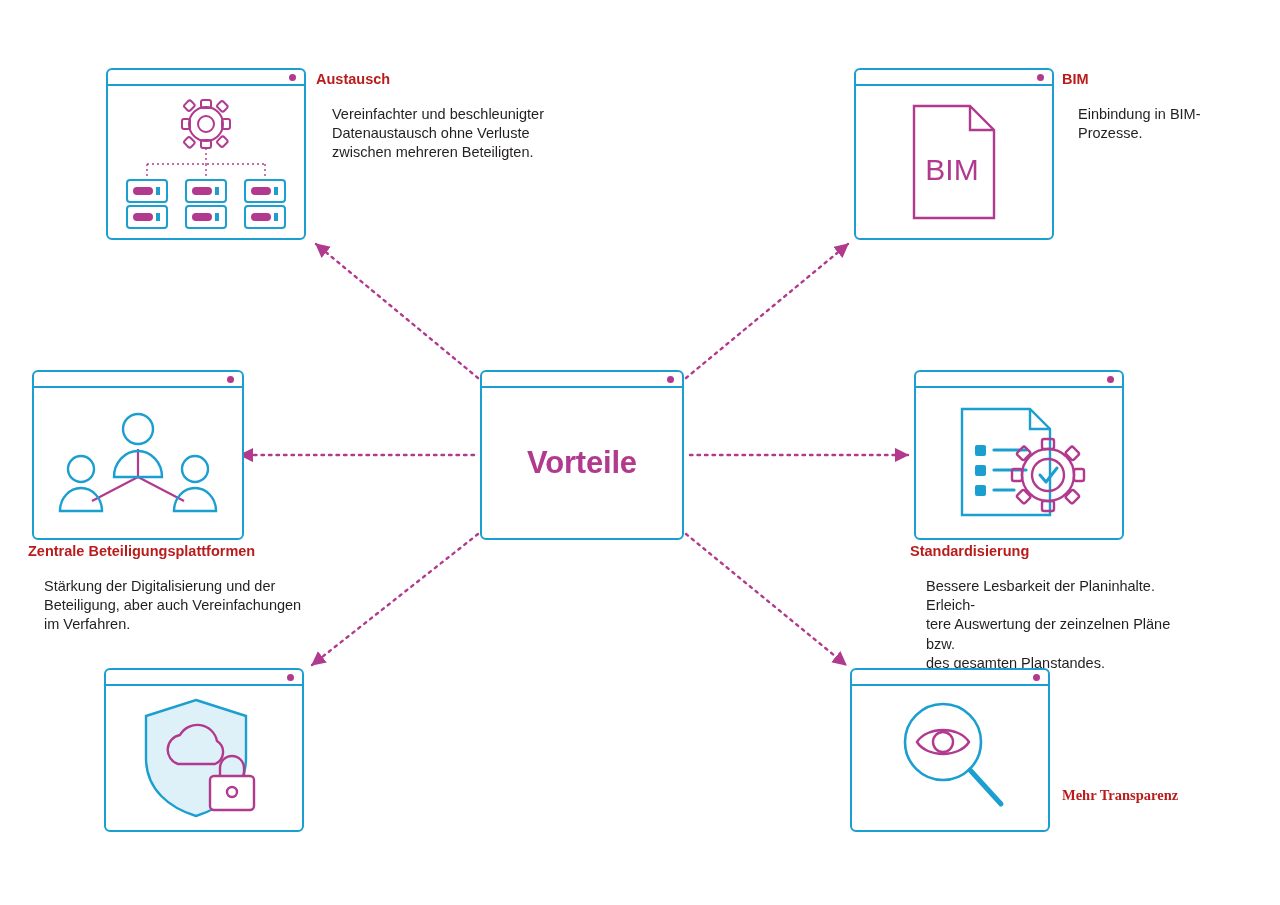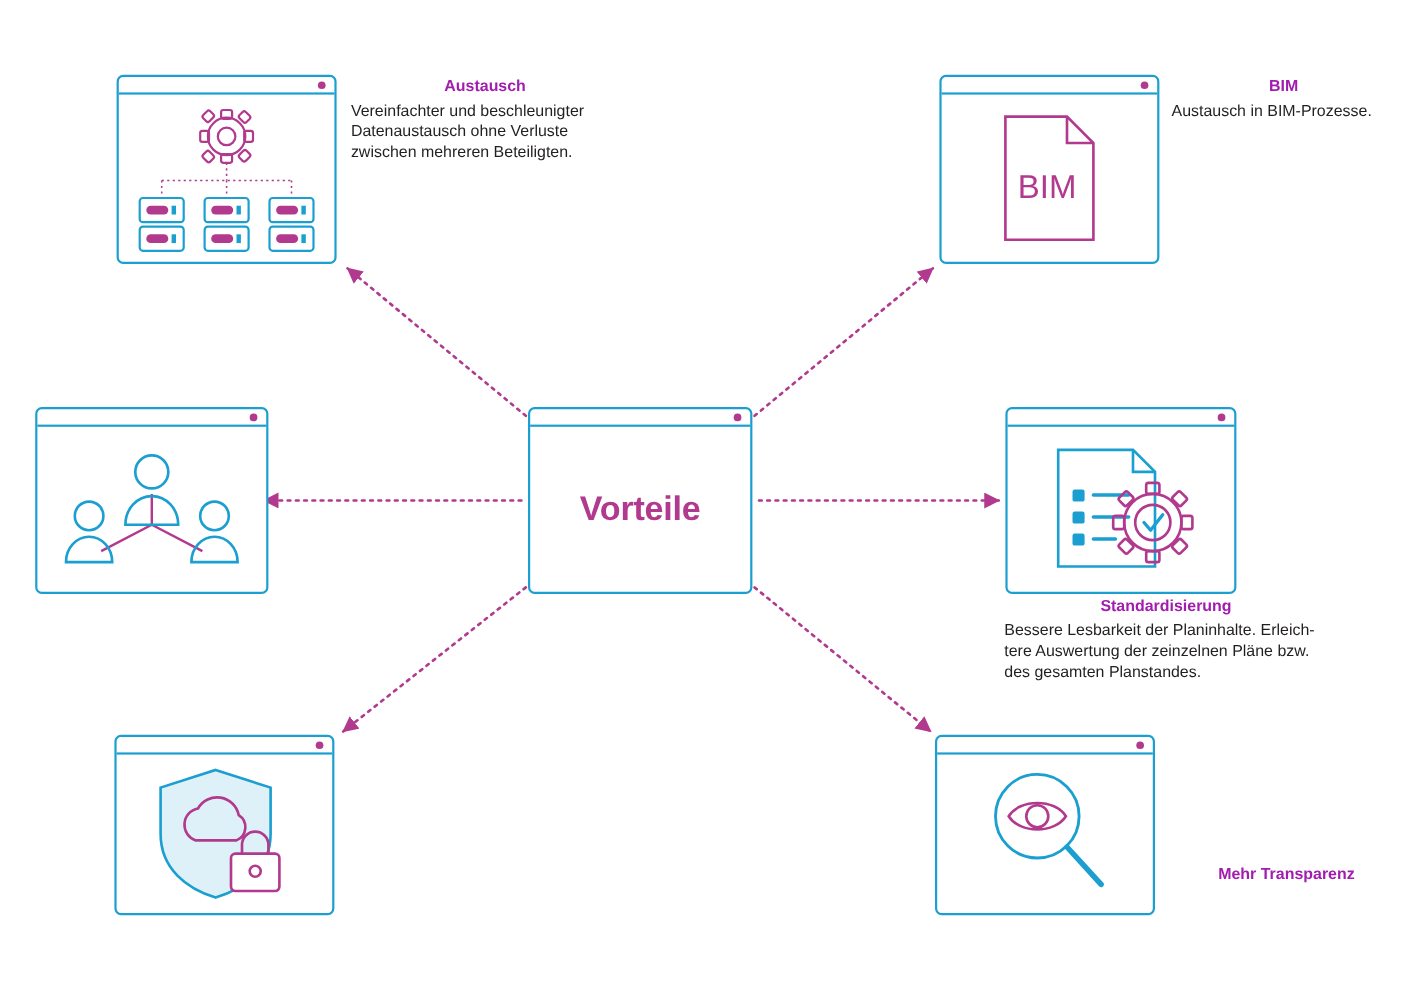--- a/index.html
+++ b/index.html
@@ -89,36 +89,35 @@
   #card-transparenz{ left: 850px; top: 668px; width: 200px; height: 164px; }
 
   
   .txt {
     position: absolute;
     font-size: 14.5px;
     color: #231f20;
     line-height: 1.32;
   }
   .txt .head {
-    color: #a21caf;
+    color: #b91c1c;
     font-weight: bold;
     display: block;
     margin-bottom: 1px;
-    text-align: center;
   }
   .txt p {
-    margin: 3px;
+    margin: 16px;
     white-space: pre-line;
   }
   #txt-austausch   { left: 316px; top: 70px;  width: 250px; }
   #txt-bim         { left: 1062px; top: 70px; width: 210px; }
   #txt-zentrale    { left: 28px;  top: 542px; width: 290px; }
   #txt-standard    { left: 910px; top: 542px; width: 300px; }
   #txt-hoheit      { left: 316px; top: 731px; width: 290px; }
-  #txt-transparenz { left: 1062px; top: 786px; width: 215px; }
+  #txt-transparenz { left: 1062px; top: 786px; width: 215px; font-family: Liberation Serif, serif; }
 </style>
 </head>
 <body>
 
 <div id="stage">
 
   <svg class="layer" viewBox="0 0 1280 905">
     <defs>
       <marker id="ah" markerWidth="8" markerHeight="8" refX="5.5" refY="3" orient="auto">
         <path d="M0,0 L6,3 L0,6 z" fill="#b13a8e"></path>
@@ -211,21 +210,21 @@
     <div class="body">
       <svg width="96" height="120" viewBox="0 0 96 120">
         <path d="M8 4 H64 L88 28 V116 H8 Z" fill="none" stroke="#b13a8e" stroke-width="2.4"></path>
         <path d="M64 4 V28 H88" fill="none" stroke="#b13a8e" stroke-width="2.4"></path>
         <text x="46" y="78" text-anchor="middle" font-family="Liberation Sans, sans-serif" font-size="30" fill="#b13a8e">BIM</text>
       </svg>
     </div>
   </div>
   <div class="txt" id="txt-bim">
     <span class="head">BIM</span>
-    <p>Austausch in BIM-Prozesse.</p>
+    <p>Einbindung in BIM-Prozesse.</p>
   </div>
 
   <div class="card" id="card-zentrale">
     <div class="titlebar">
       <span class="dot"></span>
     </div>
     <div class="body">
       <svg width="180" height="124" viewBox="0 0 180 124">
         <g fill="none" stroke="#b13a8e" stroke-width="2.2">
           <path d="M90 48 V76 M90 76 L44 100 M90 76 L136 100"></path>
@@ -233,20 +232,26 @@
         <g fill="none" stroke="#1b9fd1" stroke-width="2.4">
           <circle cx="90" cy="28" r="15"></circle>
           <path d="M66 76 a24 26 0 0 1 48 0 Z"></path>
           <circle cx="33" cy="68" r="13"></circle>
           <path d="M12 110 a21 23 0 0 1 42 0 Z"></path>
           <circle cx="147" cy="68" r="13"></circle>
           <path d="M126 110 a21 23 0 0 1 42 0 Z"></path>
         </g>
       </svg>
     </div>
+  </div>
+  <div class="txt" id="txt-zentrale">
+    <span class="head">Zentrale Beteiligungsplattformen</span>
+    <p>Stärkung der Digitalisierung und der
+Beteiligung, aber auch Vereinfachungen
+im Verfahren.</p>
   </div>
 
   <div class="card" id="card-standard">
     <div class="titlebar">
       <span class="dot"></span>
     </div>
     <div class="body">
       <svg width="150" height="120" viewBox="0 0 150 120">
         <path d="M18 6 H86 L106 26 V112 H18 Z" fill="none" stroke="#1b9fd1" stroke-width="2.4"></path>
         <path d="M86 6 V26 H106" fill="none" stroke="#1b9fd1" stroke-width="2.4"></path>

